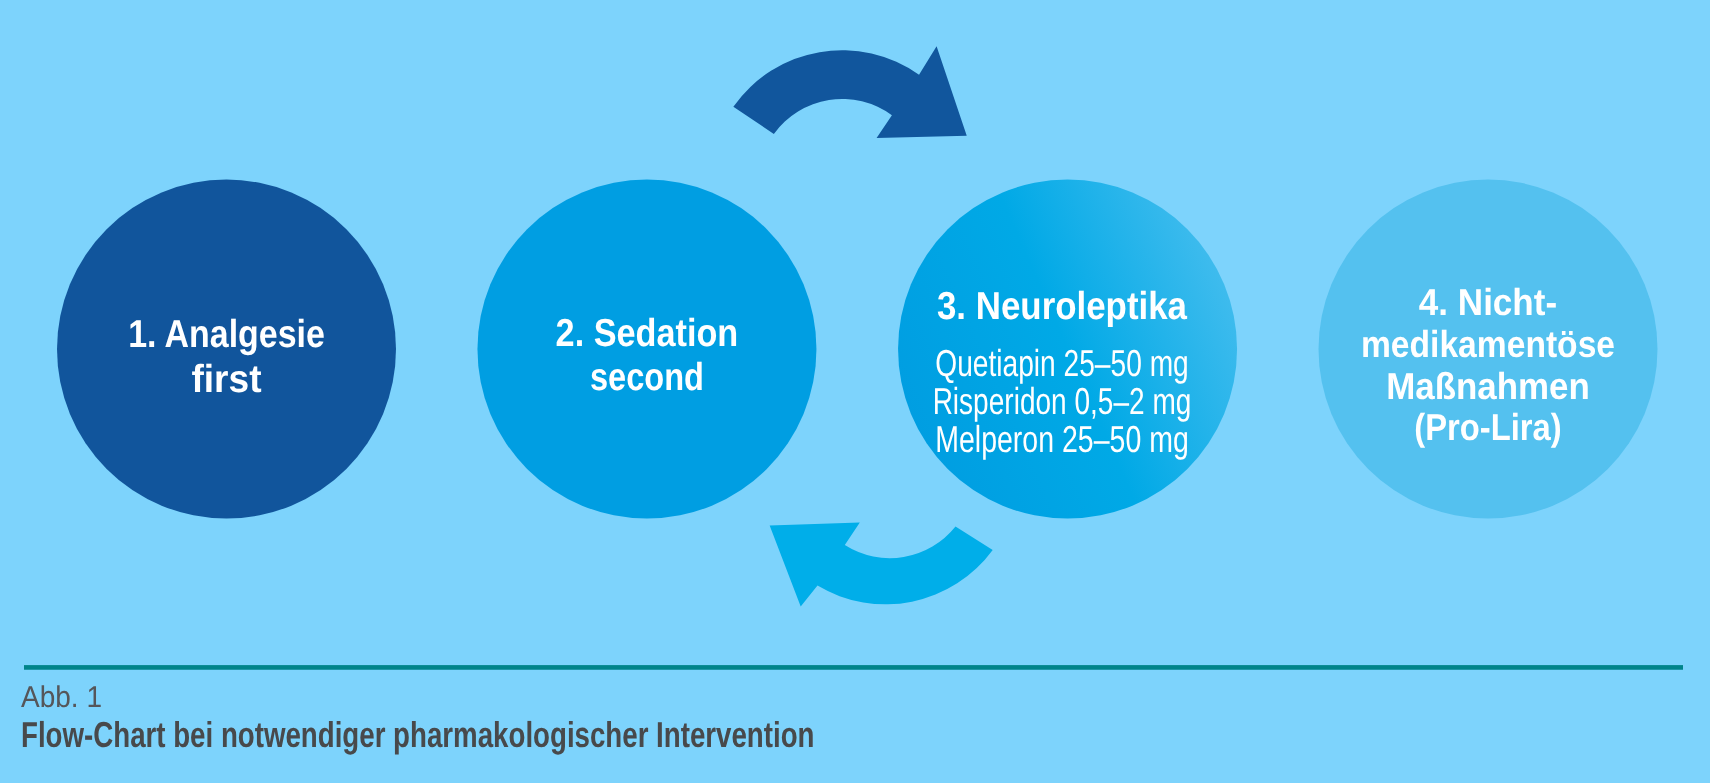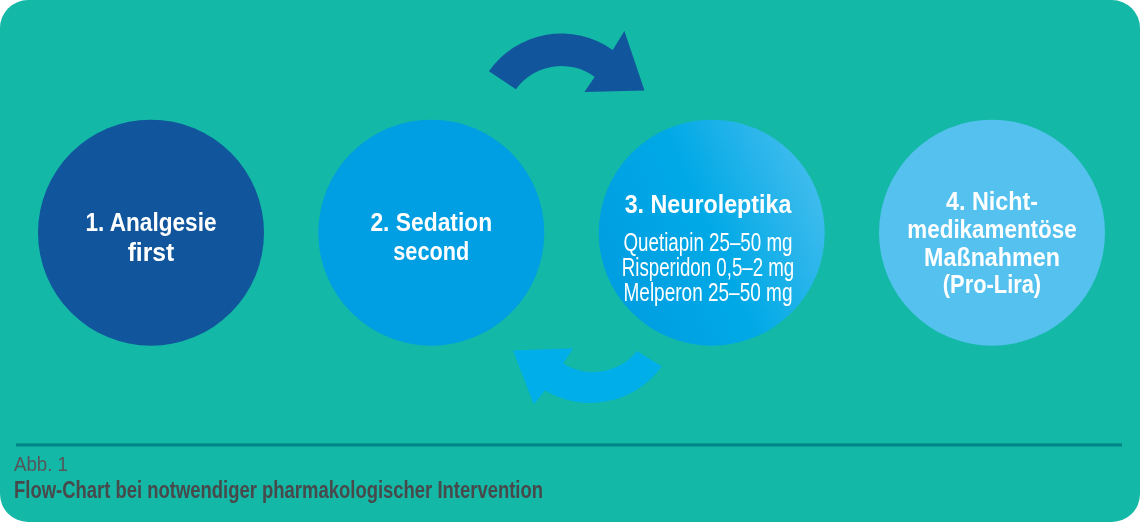--- a/index.html
+++ b/index.html
@@ -1,16 +1,16 @@
 <!DOCTYPE html>
 <html><head>
 <meta charset="utf-8">
 <style>
   html,body{margin:0;padding:0;background:#ffffff;}
-  .page{position:relative;width:1140px;height:522px;background:#14b8a6;overflow:hidden;border-radius:28px;}
+  .page{position:relative;width:1140px;height:522px;background:#7dd3fc;overflow:hidden;}
   text{font-family:"Liberation Sans",sans-serif;}
 </style>
 </head>
 <body>
 <div class="page">
 <svg width="1140" height="522" viewBox="0 0 1140 522">
   <defs>
     <linearGradient id="g3" x1="0" y1="0.72" x2="1" y2="0.28">
       <stop offset="0" stop-color="#009DE1"></stop>
       <stop offset="0.5" stop-color="#00A9E6"></stop>

